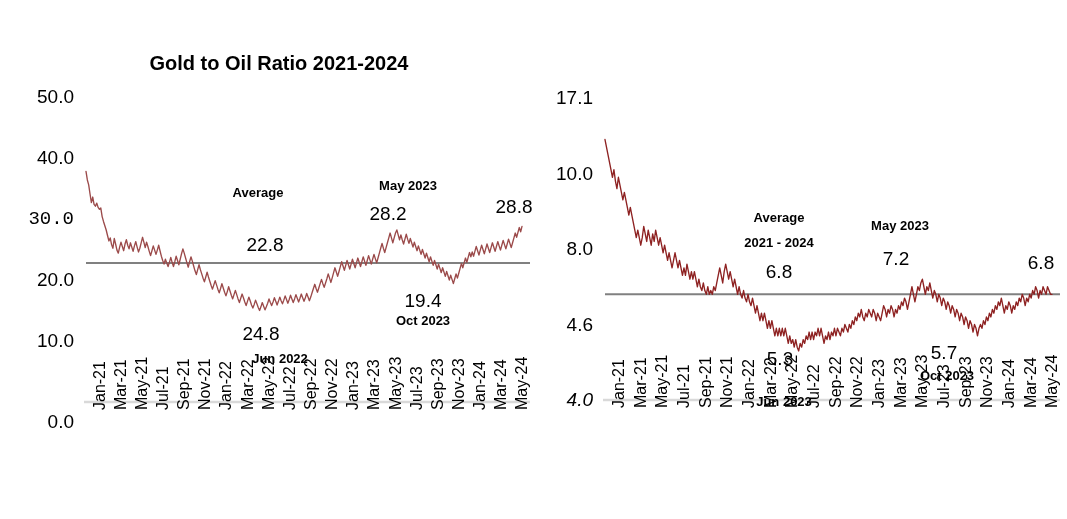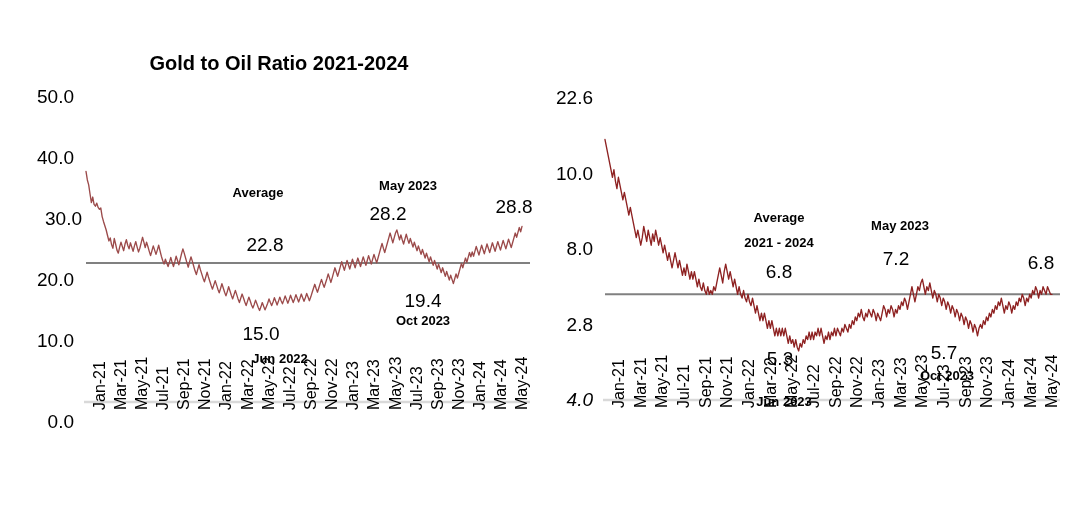--- a/index.html
+++ b/index.html
@@ -84,21 +84,21 @@
   <div class="panel" id="panel-left">
     <div class="panel-title">Gold to Oil Ratio 2021-2024</div>
     <svg class="plot-svg" id="svg-left" width="540" height="470">
         <line x1="84" y1="402" x2="530" y2="402" stroke="#D9D9D9" stroke-width="2.5"></line>
         <line x1="86" y1="262.91999999999996" x2="530" y2="262.91999999999996" stroke="#808080" stroke-width="2"></line>
         <path d="M86.00 171.42 L87.35 179.96 L88.69 184.84 L90.04 193.99 L91.38 202.53 L92.73 197.04 L94.07 204.36 L95.42 206.19 L96.77 203.14 L98.11 207.41 L99.46 209.24 L100.80 208.02 L102.15 216.56 L103.49 221.44 L104.84 225.71 L106.19 229.98 L107.53 235.47 L108.88 240.96 L110.22 237.91 L111.57 244.62 L112.91 248.28 L114.26 238.52 L115.60 244.01 L116.95 250.11 L118.30 253.16 L119.64 247.06 L120.99 242.18 L122.33 246.45 L123.68 250.72 L125.02 244.01 L126.37 239.74 L127.72 245.23 L129.06 248.89 L130.41 242.79 L131.75 247.06 L133.10 251.33 L134.44 245.84 L135.79 241.57 L137.14 247.06 L138.48 251.94 L139.83 248.28 L141.17 242.79 L142.52 237.30 L143.86 242.18 L145.21 247.67 L146.56 242.18 L147.90 246.45 L149.25 251.33 L150.59 255.60 L151.94 250.72 L153.28 245.84 L154.63 250.11 L155.98 254.38 L157.32 250.11 L158.67 245.23 L160.01 250.72 L161.36 256.21 L162.70 260.48 L164.05 264.14 L165.40 259.26 L166.74 262.92 L168.09 266.58 L169.43 262.31 L170.78 257.43 L172.12 262.31 L173.47 266.58 L174.81 261.70 L176.16 256.21 L177.51 260.48 L178.85 264.75 L180.20 259.26 L181.54 253.77 L182.89 248.89 L184.23 253.16 L185.58 258.04 L186.93 262.92 L188.27 267.19 L189.62 261.70 L190.96 256.82 L192.31 261.09 L193.65 265.97 L195.00 270.85 L196.35 274.51 L197.69 269.63 L199.04 264.75 L200.38 269.63 L201.73 273.90 L203.07 278.17 L204.42 281.83 L205.77 276.95 L207.11 272.07 L208.46 276.95 L209.80 281.22 L211.15 285.49 L212.49 289.15 L213.84 284.88 L215.19 280.61 L216.53 284.88 L217.88 289.15 L219.22 292.81 L220.57 288.54 L221.91 283.66 L223.26 287.93 L224.60 292.20 L225.95 295.86 L227.30 291.59 L228.64 286.71 L229.99 290.98 L231.33 295.25 L232.68 298.91 L234.02 294.64 L235.37 290.37 L236.72 294.64 L238.06 298.91 L239.41 302.57 L240.75 298.30 L242.10 294.03 L243.44 297.69 L244.79 301.96 L246.14 305.62 L247.48 301.35 L248.83 297.08 L250.17 300.74 L251.52 305.01 L252.86 308.06 L254.21 304.40 L255.56 300.13 L256.90 303.79 L258.25 307.45 L259.59 310.50 L260.94 306.84 L262.28 302.57 L263.63 306.23 L264.98 309.89 L266.32 306.84 L267.67 303.18 L269.01 298.91 L270.36 302.57 L271.70 305.62 L273.05 301.96 L274.40 297.69 L275.74 301.35 L277.09 305.01 L278.43 301.35 L279.78 297.08 L281.12 300.74 L282.47 303.79 L283.81 300.13 L285.16 295.86 L286.51 299.52 L287.85 303.18 L289.20 299.52 L290.54 295.25 L291.89 298.91 L293.23 302.57 L294.58 298.91 L295.93 294.64 L297.27 298.30 L298.62 301.96 L299.96 298.30 L301.31 294.03 L302.65 297.69 L304.00 301.35 L305.35 297.69 L306.69 293.42 L308.04 297.08 L309.38 300.74 L310.73 297.08 L312.07 292.81 L313.42 288.54 L314.77 284.27 L316.11 288.54 L317.46 292.20 L318.80 287.93 L320.15 283.66 L321.49 279.39 L322.84 283.66 L324.19 287.32 L325.53 283.05 L326.88 278.78 L328.22 273.90 L329.57 278.17 L330.91 282.44 L332.26 277.56 L333.60 272.68 L334.95 267.80 L336.30 272.07 L337.64 276.34 L338.99 271.46 L340.33 266.58 L341.68 261.70 L343.02 265.97 L344.37 270.24 L345.72 265.36 L347.06 260.48 L348.41 264.75 L349.75 269.02 L351.10 264.14 L352.44 259.26 L353.79 263.53 L355.14 267.80 L356.48 262.92 L357.83 258.04 L359.17 262.31 L360.52 266.58 L361.86 261.70 L363.21 256.82 L364.56 261.09 L365.90 265.36 L367.25 260.48 L368.59 255.60 L369.94 259.87 L371.28 264.14 L372.63 259.26 L373.98 254.38 L375.32 258.65 L376.67 262.92 L378.01 258.04 L379.36 253.16 L380.70 248.28 L382.05 243.40 L383.40 248.28 L384.74 252.55 L386.09 247.67 L387.43 242.79 L388.78 237.91 L390.12 233.03 L391.47 237.91 L392.81 242.79 L394.16 237.91 L395.51 233.03 L396.85 229.98 L398.20 234.86 L399.54 239.74 L400.89 234.86 L402.23 239.74 L403.58 244.01 L404.93 239.13 L406.27 234.25 L407.62 239.13 L408.96 243.40 L410.31 238.52 L411.65 242.79 L413.00 247.06 L414.35 242.18 L415.69 246.45 L417.04 250.72 L418.38 245.84 L419.73 250.11 L421.07 254.38 L422.42 249.50 L423.77 253.77 L425.11 258.04 L426.46 253.16 L427.80 257.43 L429.15 261.70 L430.49 256.82 L431.84 261.09 L433.19 265.36 L434.53 260.48 L435.88 264.75 L437.22 269.02 L438.57 264.14 L439.91 268.41 L441.26 272.68 L442.60 267.80 L443.95 272.07 L445.30 276.34 L446.64 271.46 L447.99 275.73 L449.33 280.00 L450.68 275.12 L452.02 279.39 L453.37 283.66 L454.72 278.78 L456.06 273.90 L457.41 278.17 L458.75 273.29 L460.10 268.41 L461.44 263.53 L462.79 267.80 L464.14 262.92 L465.48 258.04 L466.83 262.31 L468.17 257.43 L469.52 252.55 L470.86 256.82 L472.21 251.94 L473.56 256.21 L474.90 251.33 L476.25 246.45 L477.59 250.72 L478.94 254.99 L480.28 250.11 L481.63 245.23 L482.98 249.50 L484.32 253.77 L485.67 248.89 L487.01 244.01 L488.36 248.28 L489.70 252.55 L491.05 247.67 L492.40 242.79 L493.74 247.06 L495.09 251.33 L496.43 246.45 L497.78 241.57 L499.12 245.84 L500.47 250.11 L501.81 245.23 L503.16 240.35 L504.51 244.62 L505.85 248.89 L507.20 244.01 L508.54 239.13 L509.89 243.40 L511.23 247.67 L512.58 242.79 L513.93 237.91 L515.27 233.03 L516.62 237.30 L517.96 232.42 L519.31 227.54 L520.65 231.81 L522.00 226.32 " fill="none" stroke="#9B4A4A" stroke-width="1.35" stroke-linejoin="round" stroke-linecap="round"></path>
       </svg>
     <div id="yticks-left">
         <div class="ytick" style="top: 97px; left: 0px; width: 74px;">50.0</div>
         <div class="ytick" style="top: 158px; left: 0px; width: 74px;">40.0</div>
-        <div class="ytick" style="top: 219px; left: 8px; width: 74px;">30.0</div>
+        <div class="ytick" style="top: 219px; left: 0px; width: 74px; font-family: Liberation Mono, monospace;">30.0</div>
         <div class="ytick" style="top: 280px; left: 0px; width: 74px;">20.0</div>
         <div class="ytick" style="top: 341px; left: 0px; width: 74px;">10.0</div>
         <div class="ytick" style="top: 422px; left: 0px; width: 74px;">0.0</div>
       </div>
     <div class="xticks" id="xticks-left">
         <div class="xtick" style="left: 90.5714px; top: 410px;">Jan-21</div>
         <div class="xtick" style="left: 111.714px; top: 410px;">Mar-21</div>
         <div class="xtick" style="left: 132.857px; top: 410px;">May-21</div>
         <div class="xtick" style="left: 154px; top: 410px;">Jul-21</div>
         <div class="xtick" style="left: 175.143px; top: 410px;">Sep-21</div>
@@ -117,39 +117,39 @@
         <div class="xtick" style="left: 450px; top: 410px;">Nov-23</div>
         <div class="xtick" style="left: 471.143px; top: 410px;">Jan-24</div>
         <div class="xtick" style="left: 492.286px; top: 410px;">Mar-24</div>
         <div class="xtick" style="left: 513.429px; top: 410px;">May-24</div>
       </div>
     <div id="anns-left">
         <div class="ann ann-bold" style="left: 258px; top: 185px;">Average</div>
         <div class="ann ann-plain" style="left: 265px; top: 234px;">22.8</div>
         <div class="ann ann-bold" style="left: 408px; top: 178px;">May 2023</div>
         <div class="ann ann-plain" style="left: 388px; top: 203px;">28.2</div>
-        <div class="ann ann-plain" style="left: 261px; top: 323px;">15.0</div>
+        <div class="ann ann-plain" style="left: 261px; top: 323px;">24.8</div>
         <div class="ann ann-bold" style="left: 280px; top: 351px;">Jun 2022</div>
         <div class="ann ann-plain" style="left: 423px; top: 290px;">19.4</div>
         <div class="ann ann-bold" style="left: 423px; top: 313px;">Oct 2023</div>
         <div class="ann ann-plain" style="left: 514px; top: 196px;">28.8</div>
       </div>
   </div>
 
   <div class="panel" id="panel-right">
     <svg class="plot-svg" id="svg-right" width="527" height="470">
         <line x1="63" y1="400" x2="520" y2="400" stroke="#D9D9D9" stroke-width="2.5"></line>
         <line x1="65" y1="294.3" x2="520" y2="294.3" stroke="#808080" stroke-width="2"></line>
         <path d="M65.00 139.52 L66.49 147.08 L67.98 154.63 L69.47 162.17 L70.96 169.73 L72.45 177.27 L73.94 169.73 L75.43 181.05 L76.92 188.60 L78.41 177.27 L79.90 184.83 L81.39 192.38 L82.88 199.92 L84.37 192.38 L85.86 199.92 L87.35 207.48 L88.84 215.02 L90.33 207.48 L91.82 215.02 L93.31 222.58 L94.80 230.13 L96.29 237.67 L97.78 230.13 L99.27 237.67 L100.76 245.23 L102.25 237.67 L103.74 226.35 L105.23 233.90 L106.72 241.45 L108.21 230.13 L109.70 237.67 L111.19 245.23 L112.68 233.90 L114.17 241.45 L115.66 230.13 L117.15 237.67 L118.64 245.23 L120.13 237.67 L121.62 245.23 L123.11 252.77 L124.60 245.23 L126.09 252.77 L127.58 260.32 L129.07 252.77 L130.56 260.32 L132.05 267.88 L133.54 260.32 L135.03 252.77 L136.52 260.32 L138.01 267.88 L139.50 260.32 L140.99 267.88 L142.48 275.43 L143.97 267.88 L145.46 275.43 L146.95 264.10 L148.44 271.65 L149.93 279.20 L151.42 271.65 L152.91 279.20 L154.40 271.65 L155.89 279.20 L157.38 286.75 L158.87 279.20 L160.36 286.75 L161.85 290.52 L163.34 282.98 L164.83 290.52 L166.32 294.30 L167.81 286.75 L169.30 294.30 L170.79 290.52 L172.28 294.30 L173.77 286.75 L175.26 290.52 L176.75 282.98 L178.24 275.43 L179.73 267.88 L181.22 275.43 L182.71 282.98 L184.20 271.65 L185.69 264.10 L187.18 271.65 L188.67 279.20 L190.16 271.65 L191.65 279.20 L193.14 286.75 L194.63 279.20 L196.12 286.75 L197.61 294.30 L199.10 286.75 L200.59 294.30 L202.08 298.07 L203.57 290.52 L205.06 298.07 L206.55 301.85 L208.04 294.30 L209.53 301.85 L211.02 305.63 L212.51 298.07 L214.00 305.63 L215.49 313.18 L216.98 305.63 L218.47 313.18 L219.96 320.73 L221.45 313.18 L222.94 320.73 L224.43 313.18 L225.92 320.73 L227.41 328.27 L228.90 320.73 L230.39 328.27 L231.88 320.73 L233.37 328.27 L234.86 335.82 L236.35 328.27 L237.84 335.82 L239.33 328.27 L240.82 335.82 L242.31 328.27 L243.80 335.82 L245.29 328.27 L246.78 335.82 L248.27 343.38 L249.76 335.82 L251.25 343.38 L252.74 339.60 L254.23 347.15 L255.72 339.60 L257.21 347.15 L258.70 350.93 L260.19 343.38 L261.68 347.15 L263.17 339.60 L264.66 343.38 L266.15 335.82 L267.64 339.60 L269.13 332.05 L270.62 339.60 L272.11 332.05 L273.60 339.60 L275.09 332.05 L276.58 335.82 L278.07 328.27 L279.56 335.82 L281.05 328.27 L282.54 335.82 L284.03 343.38 L285.52 335.82 L287.01 339.60 L288.50 332.05 L289.99 339.60 L291.48 332.05 L292.97 335.82 L294.46 328.27 L295.95 335.82 L297.44 328.27 L298.93 332.05 L300.42 335.82 L301.91 328.27 L303.40 332.05 L304.89 324.50 L306.38 328.27 L307.87 332.05 L309.36 324.50 L310.85 328.27 L312.34 320.73 L313.83 324.50 L315.32 316.95 L316.81 320.73 L318.30 313.18 L319.79 316.95 L321.28 309.40 L322.77 316.95 L324.26 320.73 L325.75 313.18 L327.24 316.95 L328.73 309.40 L330.22 313.18 L331.71 316.95 L333.20 309.40 L334.69 313.18 L336.18 320.73 L337.67 313.18 L339.16 316.95 L340.65 320.73 L342.14 313.18 L343.63 305.63 L345.12 309.40 L346.61 316.95 L348.10 309.40 L349.59 313.18 L351.08 305.63 L352.57 309.40 L354.06 316.95 L355.55 309.40 L357.04 313.18 L358.53 305.63 L360.02 309.40 L361.51 301.85 L363.00 305.63 L364.49 298.07 L365.98 301.85 L367.47 309.40 L368.96 301.85 L370.45 294.30 L371.94 286.75 L373.43 294.30 L374.92 301.85 L376.41 294.30 L377.90 286.75 L379.39 290.52 L380.88 282.98 L382.37 279.20 L383.86 286.75 L385.35 294.30 L386.84 286.75 L388.33 290.52 L389.82 282.98 L391.31 290.52 L392.80 298.07 L394.29 290.52 L395.78 294.30 L397.27 301.85 L398.76 294.30 L400.25 298.07 L401.74 305.63 L403.23 298.07 L404.72 301.85 L406.21 309.40 L407.70 301.85 L409.19 305.63 L410.68 313.18 L412.17 305.63 L413.66 309.40 L415.15 316.95 L416.64 309.40 L418.13 313.18 L419.62 320.73 L421.11 313.18 L422.60 316.95 L424.09 324.50 L425.58 316.95 L427.07 320.73 L428.56 328.27 L430.05 320.73 L431.54 324.50 L433.03 332.05 L434.52 324.50 L436.01 328.27 L437.50 335.82 L438.99 328.27 L440.48 324.50 L441.97 328.27 L443.46 320.73 L444.95 324.50 L446.44 316.95 L447.93 320.73 L449.42 313.18 L450.91 316.95 L452.40 309.40 L453.89 313.18 L455.38 305.63 L456.87 309.40 L458.36 301.85 L459.85 305.63 L461.34 298.07 L462.83 305.63 L464.32 313.18 L465.81 305.63 L467.30 309.40 L468.79 301.85 L470.28 305.63 L471.77 313.18 L473.26 305.63 L474.75 309.40 L476.24 301.85 L477.73 305.63 L479.22 298.07 L480.71 301.85 L482.20 294.30 L483.69 298.07 L485.18 305.63 L486.67 298.07 L488.16 301.85 L489.65 294.30 L491.14 298.07 L492.63 290.52 L494.12 294.30 L495.61 286.75 L497.10 290.52 L498.59 298.07 L500.08 290.52 L501.57 294.30 L503.06 286.75 L504.55 290.52 L506.04 294.30 L507.53 286.75 L509.02 290.52 L510.51 294.30 L512.00 294.30 " fill="none" stroke="#8E2222" stroke-width="1.35" stroke-linejoin="round" stroke-linecap="round"></path>
       </svg>
     <div id="yticks-right">
-        <div class="ytick" style="top: 98px; left: 0px; width: 53px;">22.6</div>
+        <div class="ytick" style="top: 98px; left: 0px; width: 53px;">17.1</div>
         <div class="ytick" style="top: 173.5px; left: 0px; width: 53px;">10.0</div>
         <div class="ytick" style="top: 249px; left: 0px; width: 53px;">8.0</div>
-        <div class="ytick" style="top: 324.5px; left: 0px; width: 53px;">2.8</div>
+        <div class="ytick" style="top: 324.5px; left: 0px; width: 53px;">4.6</div>
         <div class="ytick" style="top: 400px; left: 0px; width: 53px; font-style: italic;">4.0</div>
       </div>
     <div class="xticks" id="xticks-right">
         <div class="xtick" style="left: 69.8333px; top: 408px;">Jan-21</div>
         <div class="xtick" style="left: 91.5px; top: 408px;">Mar-21</div>
         <div class="xtick" style="left: 113.167px; top: 408px;">May-21</div>
         <div class="xtick" style="left: 134.833px; top: 408px;">Jul-21</div>
         <div class="xtick" style="left: 156.5px; top: 408px;">Sep-21</div>
         <div class="xtick" style="left: 178.167px; top: 408px;">Nov-21</div>
         <div class="xtick" style="left: 199.833px; top: 408px;">Jan-22</div>

